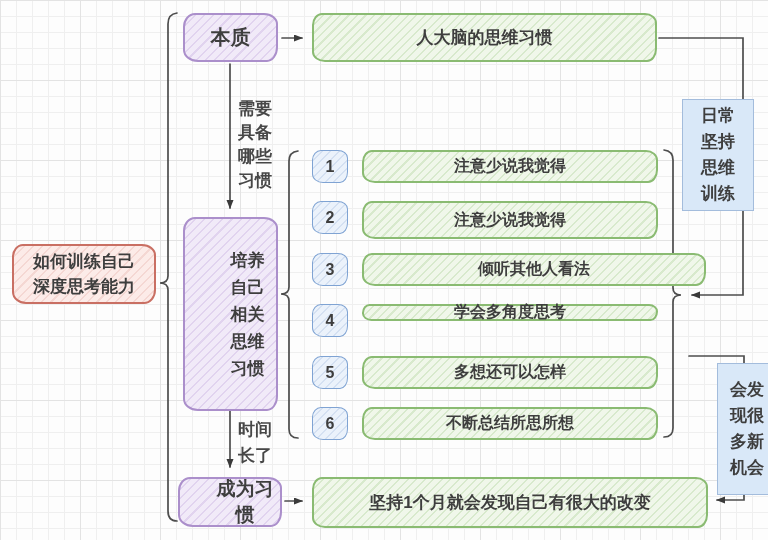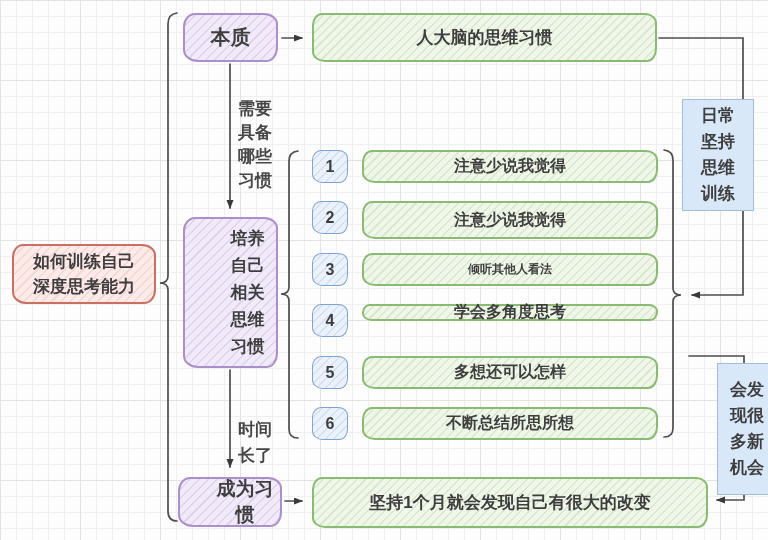--- a/index.html
+++ b/index.html
@@ -80,34 +80,34 @@
 
   <div class="abs node purple" style="left:183px;top:13px;width:95px;height:49px;font-size:20px;">本质</div>
 
   <div class="abs node green" style="left:312px;top:13px;width:345px;height:49px;font-size:17px;">人大脑的思维习惯</div>
 
   <div class="abs edgelabel preline" style="left:238px;top:97px;">需要
 具备
 哪些
 习惯</div>
 
-  <div class="abs node purple preline" style="left:183px;top:217px;width:95px;height:151px;font-size:17px;line-height:27px;padding-left:34px;">培养
+  <div class="abs node purple preline" style="left:183px;top:217px;width:95px;height:194px;font-size:17px;line-height:27px;padding-left:34px;">培养
 自己
 相关
 思维
 习惯</div>
 
   <div class="abs node bluenum" style="left:312px;top:150px;width:36px;height:33px;font-size:16px;">1</div>
   <div class="abs node green" style="left:362px;top:150px;width:296px;height:33px;font-size:16px;">注意少说我觉得</div>
 
   <div class="abs node bluenum" style="left:312px;top:201px;width:36px;height:33px;font-size:16px;">2</div>
   <div class="abs node green" style="left:362px;top:201px;width:296px;height:38px;font-size:16px;">注意少说我觉得</div>
 
   <div class="abs node bluenum" style="left:312px;top:253px;width:36px;height:33px;font-size:16px;">3</div>
-  <div class="abs node green" style="left:362px;top:253px;width:296px;height:33px;font-size:12px;">倾听其他人看法</div>
+  <div class="abs node green" style="left:362px;top:253px;width:344px;height:33px;font-size:16px;">倾听其他人看法</div>
 
   <div class="abs node bluenum" style="left:312px;top:304px;width:36px;height:33px;font-size:16px;">4</div>
   <div class="abs node green" style="left:362px;top:304px;width:296px;height:17px;font-size:16px;">学会多角度思考</div>
 
   <div class="abs node bluenum" style="left:312px;top:356px;width:36px;height:33px;font-size:16px;">5</div>
   <div class="abs node green" style="left:362px;top:356px;width:296px;height:33px;font-size:16px;">多想还可以怎样</div>
 
   <div class="abs node bluenum" style="left:312px;top:407px;width:36px;height:33px;font-size:16px;">6</div>
   <div class="abs node green" style="left:362px;top:407px;width:296px;height:33px;font-size:16px;">不断总结所思所想</div>
 

